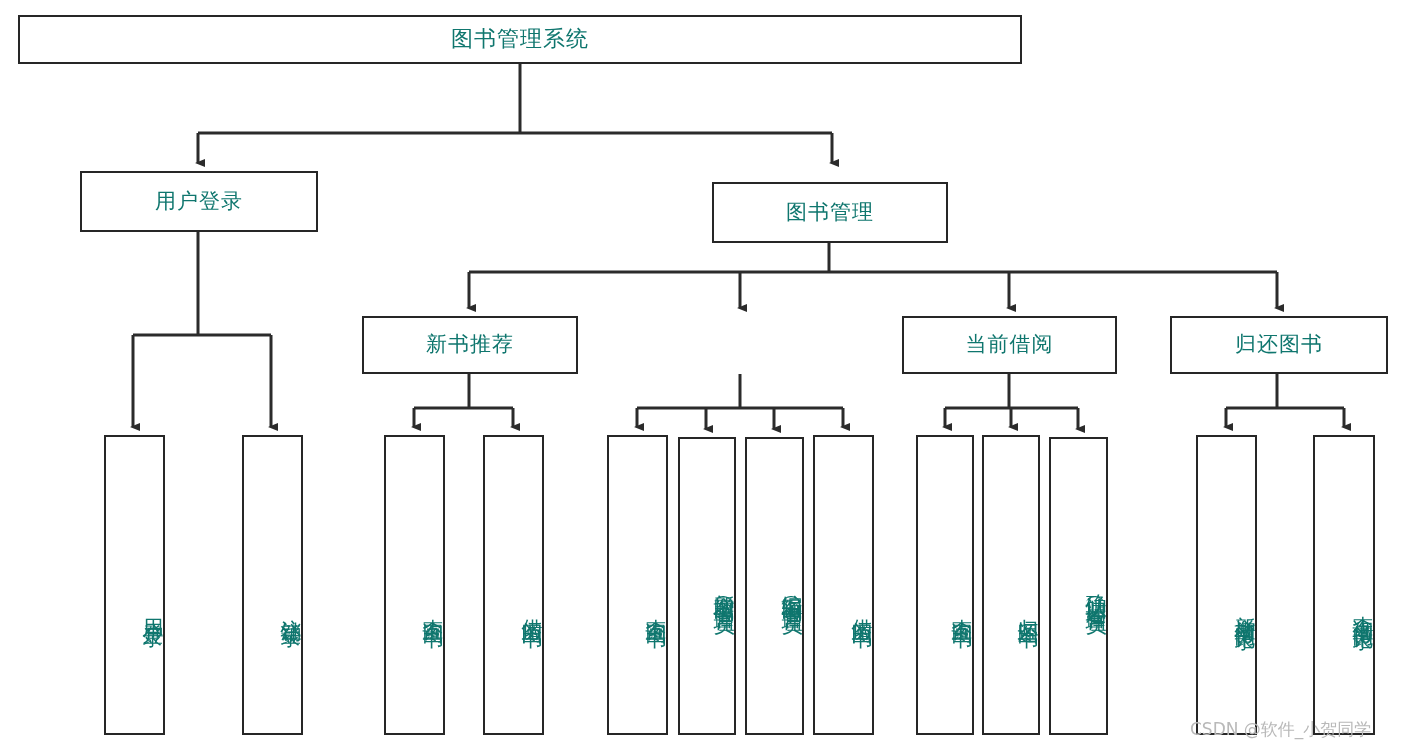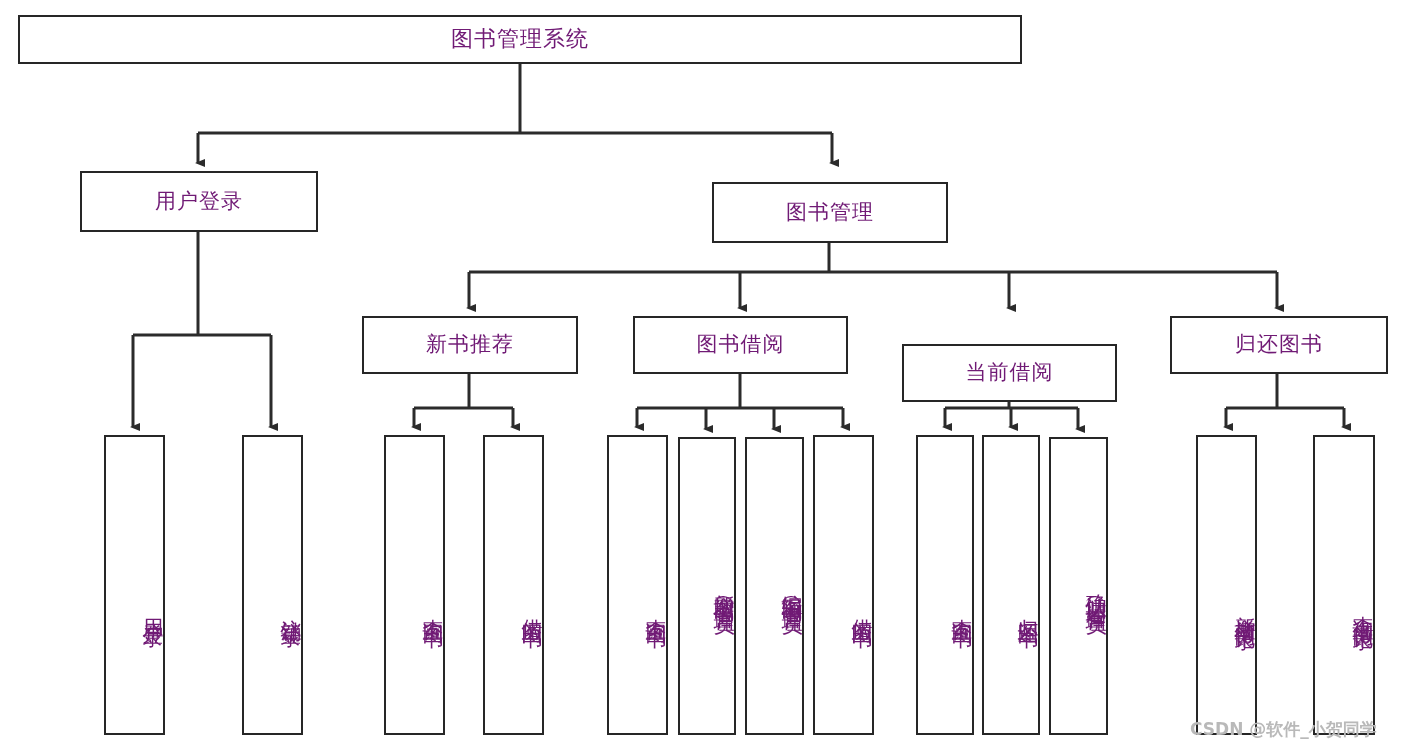--- a/index.html
+++ b/index.html
@@ -29,21 +29,21 @@
     pointer-events: none;
   }
   .node {
     position: absolute;
     box-sizing: border-box;
     background: #ffffff;
     border: 2.5px solid #262626;
     display: flex;
     align-items: center;
     justify-content: center;
-    color: #701a75;
+    color: #0f766e;
     z-index: 2;
   }
   .node.horiz {
     font-size: 21px;
     letter-spacing: 1px;
     line-height: 1.2;
   }
   .node.root {
     font-size: 22px;
   }
@@ -60,21 +60,20 @@
   .node.vert.tall {
     padding-top: 8px;
   }
   .watermark {
     position: absolute;
     font-size: 17px;
     color: #b9b9b9;
     white-space: nowrap;
     z-index: 3;
     font-family: "DejaVu Sans", "Liberation Sans", sans-serif;
-    font-weight: bold;
   }
 </style>
 </head>
 <body>
 
 <div id="canvas">
 
   <svg id="wires" viewBox="0 0 1405 747" xmlns="http://www.w3.org/2000/svg">
     <defs>
       <marker id="arrow" markerWidth="10" markerHeight="10" refX="4" refY="7" orient="auto" markerUnits="userSpaceOnUse">
@@ -124,22 +123,21 @@
       <path d="M1344,408 L1344,427" marker-end="url(#arrow)"></path>
     </g>
   </svg>
 
   <div class="node root horiz" style="left:18px; top:15px; width:1004px; height:49px;">图书管理系统</div>
 
   <div class="node horiz" style="left:80px; top:171px; width:238px; height:61px;">用户登录</div>
   <div class="node horiz" style="left:712px; top:171px; width:236px; height:61px;margin-top:11px;">图书管理</div>
 
   <div class="node horiz" style="left:362px; top:316px; width:216px; height:58px;">新书推荐</div>
-  <div class="node horiz" style="left:633px; top:316px; width:215px; height:58px;">图书借阅</div>
-  <div class="node horiz" style="left:902px; top:316px; width:215px; height:58px;margin-top:28px;">当前借阅</div>
+  <div class="node horiz" style="left:902px; top:316px; width:215px; height:58px;">当前借阅</div>
   <div class="node horiz" style="left:1170px; top:316px; width:218px; height:58px;">归还图书</div>
 
   <div class="node vert" style="left:104px; top:435px; width:61px; height:300px;">用户登录</div>
   <div class="node vert" style="left:242px; top:435px; width:61px; height:300px;">注销登录</div>
 
   <div class="node vert" style="left:384px; top:435px; width:61px; height:300px;">查询图书</div>
   <div class="node vert" style="left:483px; top:435px; width:61px; height:300px;">借阅图书</div>
 
   <div class="node vert" style="left:607px; top:435px; width:61px; height:300px;">查询图书</div>
   <div class="node vert tall" style="left:678px; top:437px; width:58px; height:298px;">新增图书（管理员）</div>

